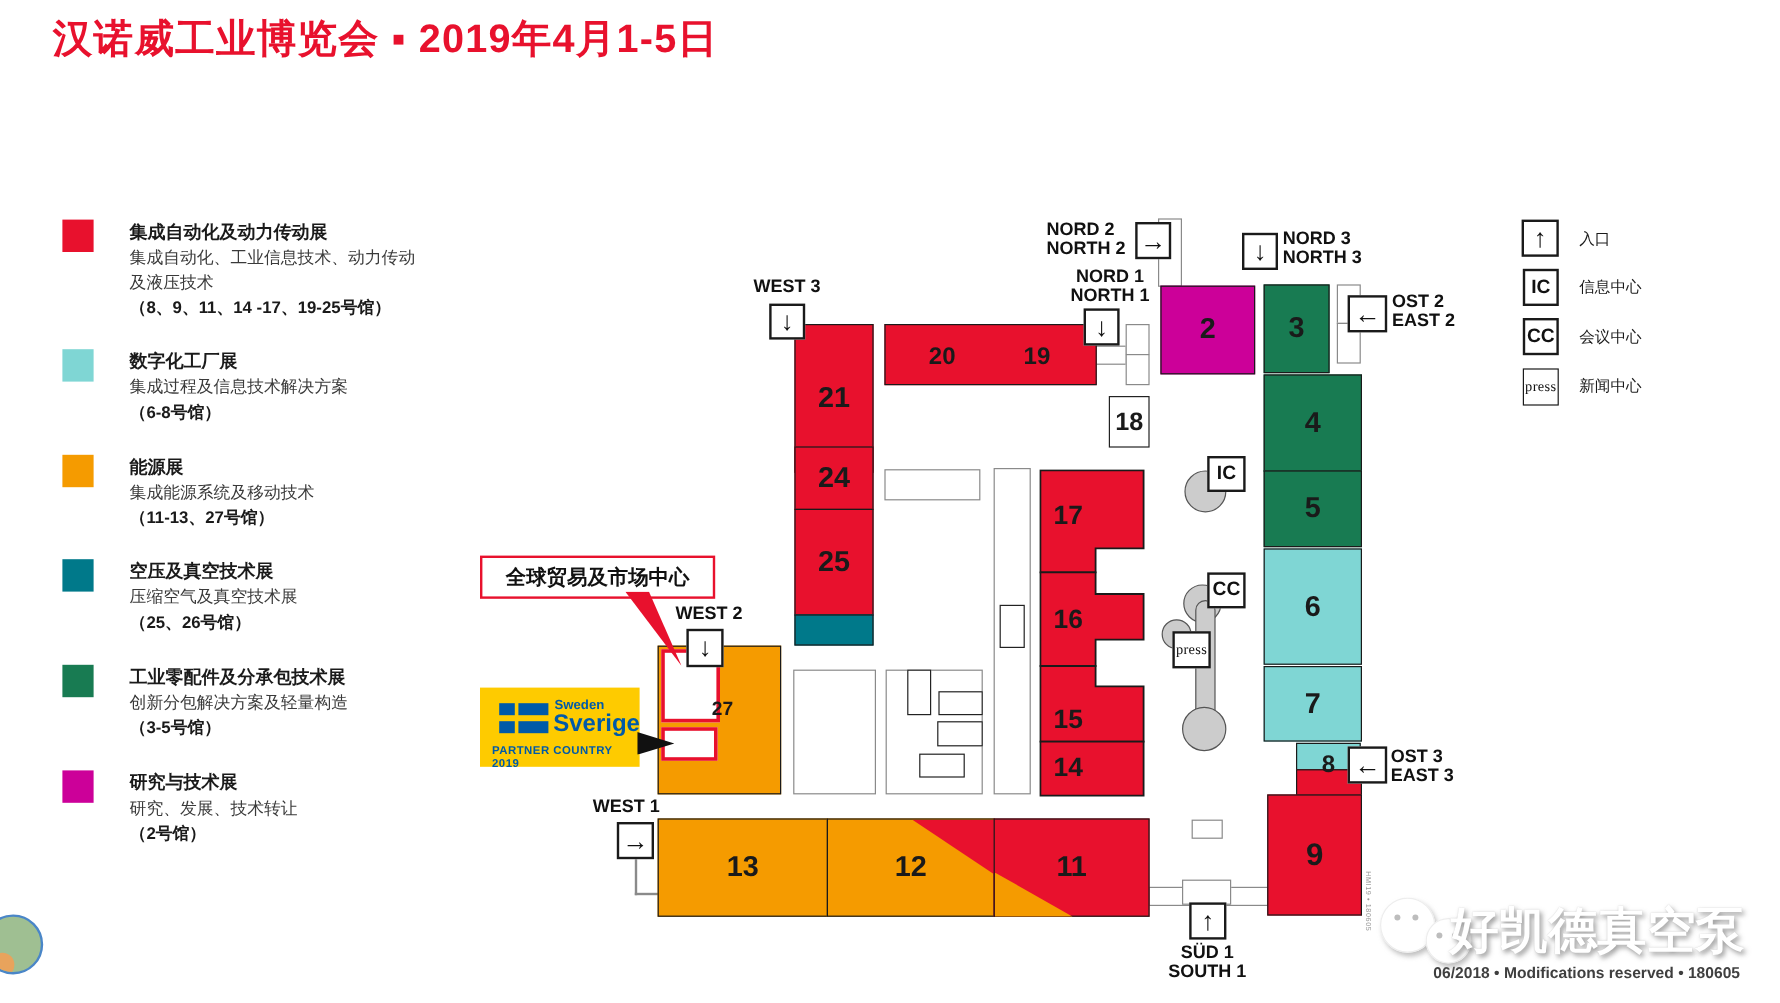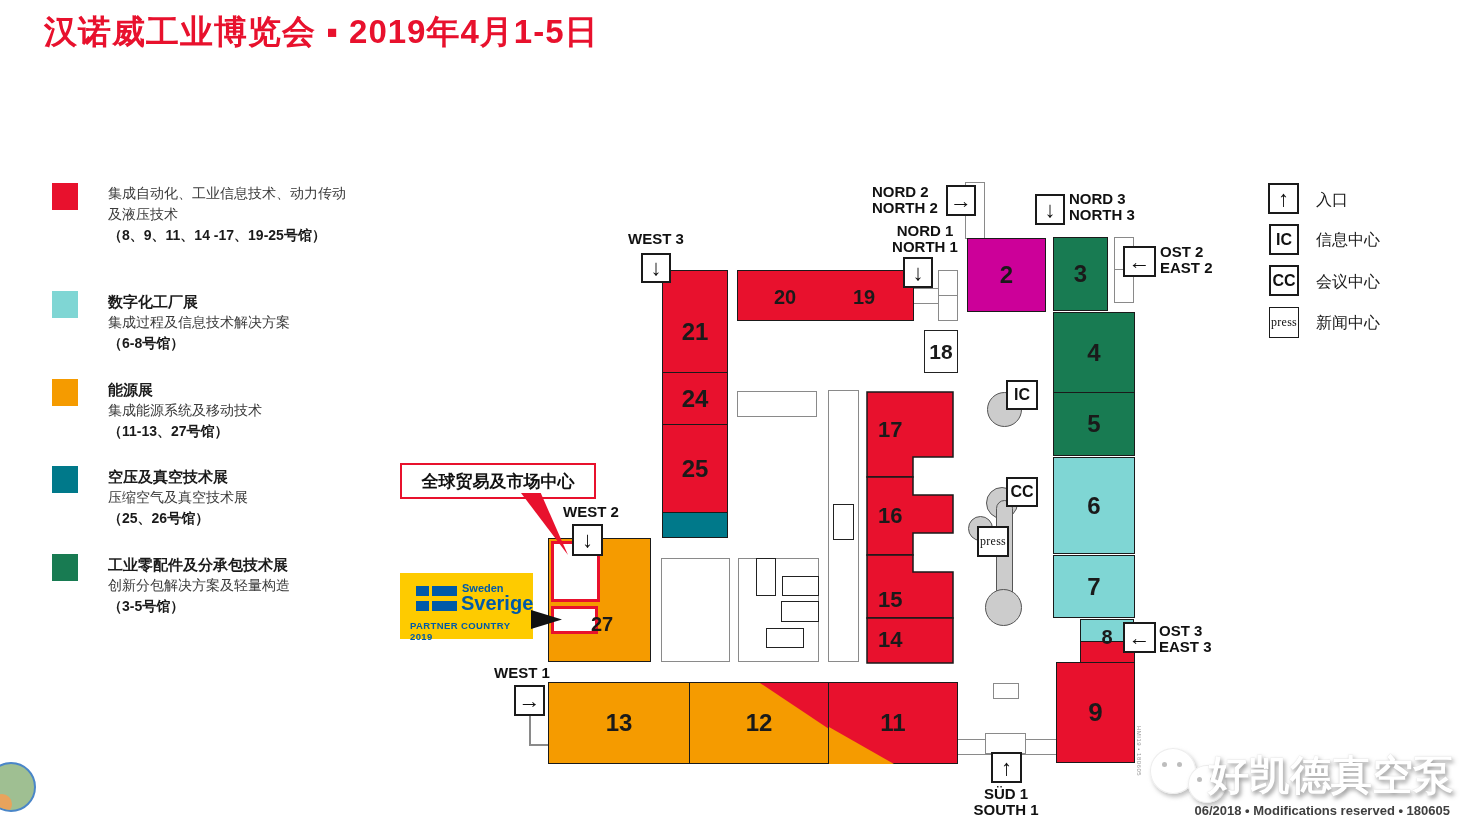--- a/index.html
+++ b/index.html
@@ -35,21 +35,21 @@
   .tri-red{position:absolute;left:521px;top:493px;width:47px;height:62px;background:#E8112D;
            clip-path:polygon(0 0,42% 0,100% 100%);z-index:7;}
   .sweden{position:absolute;left:400px;top:573px;width:133px;height:66px;background:#FECB00;z-index:7;}
   .swflag{position:absolute;background:#005AA8;}
   .sw-t1{position:absolute;left:62px;top:9px;font-size:11px;font-weight:bold;color:#005AA8;}
   .sw-t2{position:absolute;left:61px;top:19px;font-size:20px;font-weight:bold;color:#005AA8;}
   .sw-t3{position:absolute;left:10px;top:47px;font-size:9.5px;font-weight:bold;color:#005AA8;letter-spacing:.4px;}
   .sw-arrow{position:absolute;left:531px;top:610px;width:31px;height:19px;background:#111;
             clip-path:polygon(0 0,0 100%,100% 50%);z-index:7;}
   
-  .rl-lbl{position:absolute;font-size:16px;color:#1a1a1a;white-space:nowrap;}
+  .rl-lbl{position:absolute;font-size:13px;color:#1a1a1a;white-space:nowrap;}
   
   .footer{position:absolute;right:33px;top:803px;font-size:13px;font-weight:bold;color:#3f3f3f;}
   .vtext{position:absolute;left:1136px;top:726px;writing-mode:vertical-rl;font-size:6px;color:#999;letter-spacing:.5px;}
   .wm-text{position:absolute;left:1208px;top:748px;font-size:41px;font-weight:bold;color:#fff;white-space:nowrap;
            text-shadow:2px 3px 4px rgba(140,140,140,.85),0 0 1px #cfcfcf;z-index:8;}
   .bubble{position:absolute;background:#fff;border-radius:50%;box-shadow:2px 3px 4px rgba(150,150,150,.6),inset 0 0 0 1px #ededed;z-index:8;}
   .eye{position:absolute;width:5px;height:5px;border-radius:50%;background:#bdbdbd;}
   .avatar{position:absolute;left:-14px;top:762px;width:46px;height:46px;border-radius:50%;border:2.5px solid #4a86c8;
           background:#9fbf92;overflow:hidden;z-index:8;}
   .avatar i{position:absolute;left:4px;bottom:-4px;width:20px;height:20px;border-radius:50%;background:#e8a35c;}
@@ -58,20 +58,21 @@
 </head>
 <body>
 
 <div class="canvas">
 
   <h1 class="title">汉诺威工业博览会 ▪ 2019年4月1-5日</h1>
 
   <div class="lg-item" style="top:183px">
     <div class="lg-sw c-red"></div>
     <div class="lg-tx">
+      <div class="lg-tt">集成自动化及动力传动展</div>
       <div>集成自动化、工业信息技术、动力传动</div>
       <div>及液压技术</div>
       <div class="lg-h">（8、9、11、14 -17、19-25号馆）</div>
     </div>
   </div>
   <div class="lg-item" style="top:291px">
     <div class="lg-sw c-lt"></div>
     <div class="lg-tx">
       <div class="lg-tt">数字化工厂展</div>
       <div>集成过程及信息技术解决方案</div>
@@ -93,20 +94,28 @@
       <div>压缩空气及真空技术展</div>
       <div class="lg-h">（25、26号馆）</div>
     </div>
   </div>
   <div class="lg-item" style="top:554px">
     <div class="lg-sw c-gr"></div>
     <div class="lg-tx">
       <div class="lg-tt">工业零配件及分承包技术展</div>
       <div>创新分包解决方案及轻量构造</div>
       <div class="lg-h">（3-5号馆）</div>
+    </div>
+  </div>
+  <div class="lg-item" style="top:642px">
+    <div class="lg-sw c-mag"></div>
+    <div class="lg-tx">
+      <div class="lg-tt">研究与技术展</div>
+      <div>研究、发展、技术转让</div>
+      <div class="lg-h">（2号馆）</div>
     </div>
   </div>
 
   <div class="gray" style="left:987px;top:392px;width:35px;height:35px"></div>
   <div class="gray" style="left:986px;top:487px;width:32px;height:32px"></div>
   <div class="gray" style="left:968px;top:516px;width:25px;height:25px"></div>
   <div class="graybar" style="left:996px;top:500px;width:17px;height:104px"></div>
   <div class="gray" style="left:985px;top:589px;width:37px;height:37px"></div>
 
   <div class="wb" style="left:965px;top:182px;width:20px;height:57px"></div>
@@ -196,21 +205,21 @@
     <span style="z-index:2">12</span>
   </div>
   <div class="hall c-red" style="left:828px;top:682px;width:130px;height:82px">
     <i class="abs" style="left:0;top:44px;width:65px;height:37px;background:#F59B00;clip-path:polygon(0 0,0 100%,100% 100%)"></i>
     <span style="z-index:2">11</span>
   </div>
 
   <div class="hall c-org" style="left:548px;top:538px;width:103px;height:124px"></div>
   <div class="abs" style="left:551px;top:541px;width:49px;height:61px;background:#fff;border:3px solid #E8112D;box-sizing:border-box;z-index:5"></div>
   <div class="abs" style="left:551px;top:606px;width:47px;height:28px;background:#fff;border:3px solid #E8112D;box-sizing:border-box;z-index:5"></div>
-  <div class="halllbl" style="left:584px;top:614px;width:36px;font-size:20px;z-index:6">27</div>
+  <div class="halllbl" style="left:584px;top:584px;width:36px;font-size:16px;z-index:6">27</div>
 
   <div class="callout">
       <span>全球贸易及市场中心</span>
     </div>
   <div class="tri-red"></div>
 
   <div class="sweden">
     <i class="swflag" style="left:16px;top:13px;width:13px;height:10px"></i>
     <i class="swflag" style="left:32px;top:13px;width:25px;height:10px"></i>
     <i class="swflag" style="left:16px;top:28px;width:13px;height:10px"></i>

